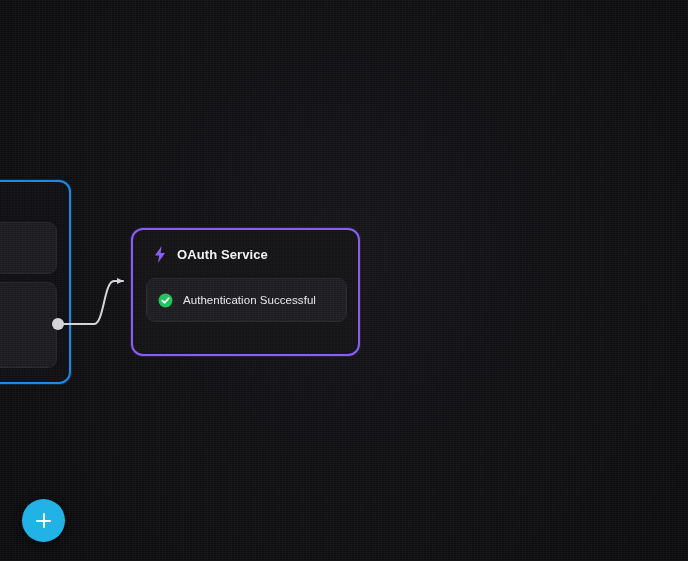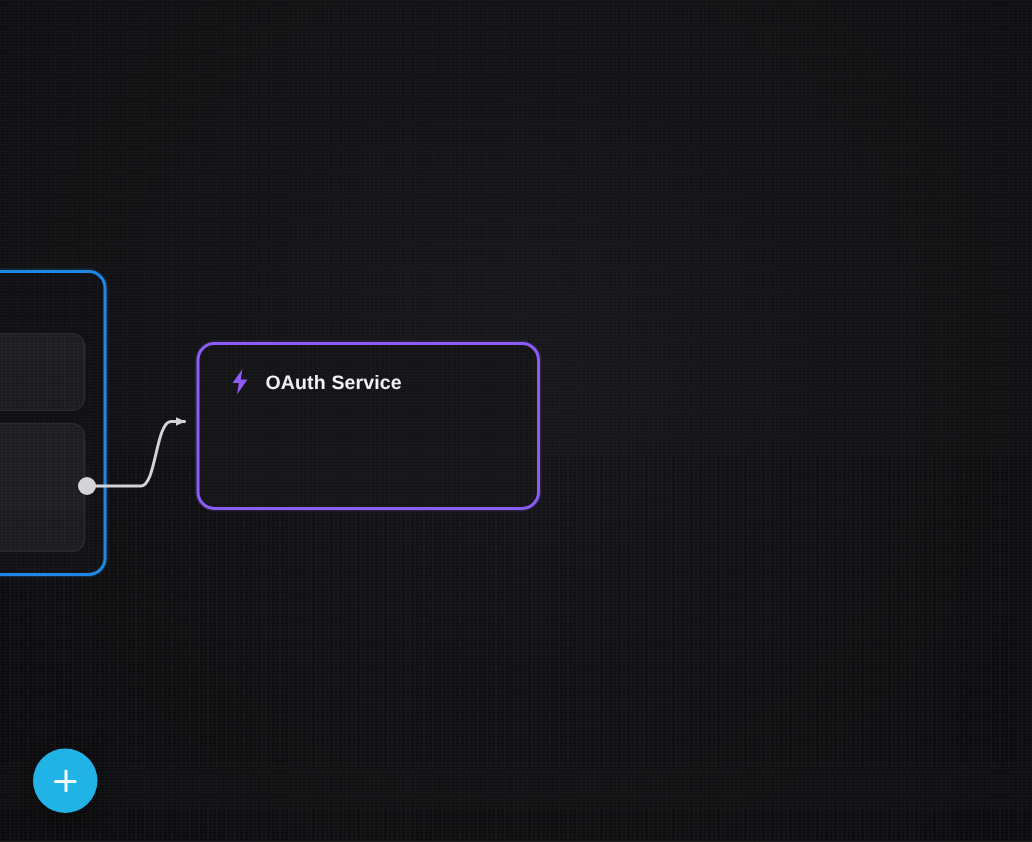--- a/index.html
+++ b/index.html
@@ -92,21 +92,21 @@
     font-size: 11px;
     color: #c7c7cc;
     white-space: nowrap;
   }
 
   
   #node-oauth {
     left: 131px;
     top: 228px;
     width: 229px;
-    height: 112px;
+    height: 128px;
     border: 2px solid #8b5cf6;
     background: #141417;
     box-shadow: 0 0 0 1px rgba(139,92,246,.14);
   }
   .node-header {
     position: absolute;
     left: 20px;
     top: 14px;
     display: flex;
     align-items: center;
@@ -230,19 +230,27 @@
   <div class="node" id="node-oauth">
     <div class="node-inner-surface"></div>
 
     <div class="node-header">
       <svg class="bolt-icon" viewBox="0 0 14 17">
         <path d="M8.6 0 L2.0 9.4 L6.2 9.4 L5.0 17 L12.0 7.0 L7.6 7.0 Z" fill="#8b5cf6"></path>
       </svg>
       <span class="node-title">OAuth Service</span>
     </div>
 
+    <div class="status-row">
+      <div class="tex"></div>
+      <svg class="check-icon" viewBox="0 0 16 16">
+        <circle cx="8" cy="8" r="7.4" fill="#22c55e"></circle>
+        <path d="M4.6 8.2 L6.9 10.5 L11.5 5.6" fill="none" stroke="#ffffff" stroke-width="1.9" stroke-linecap="round" stroke-linejoin="round"></path>
+      </svg>
+      <span class="status-text">Authentication Successful</span>
+    </div>
   </div>
 
   <button id="fab" title="Add node">
     <span class="plus"></span>
   </button>
 
 </div>
 
 </body></html>

